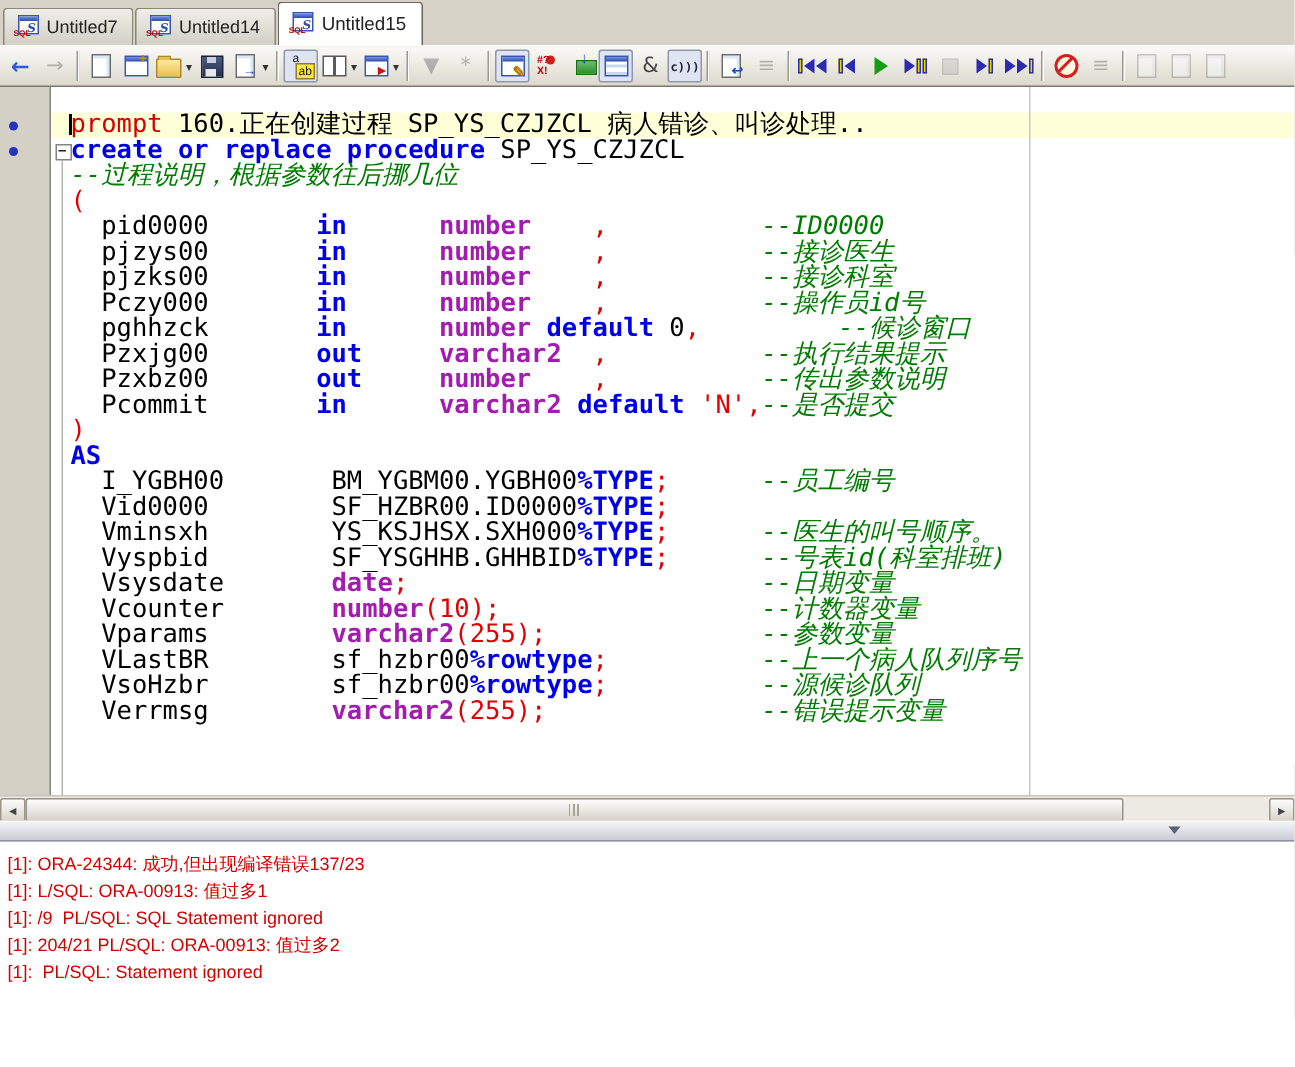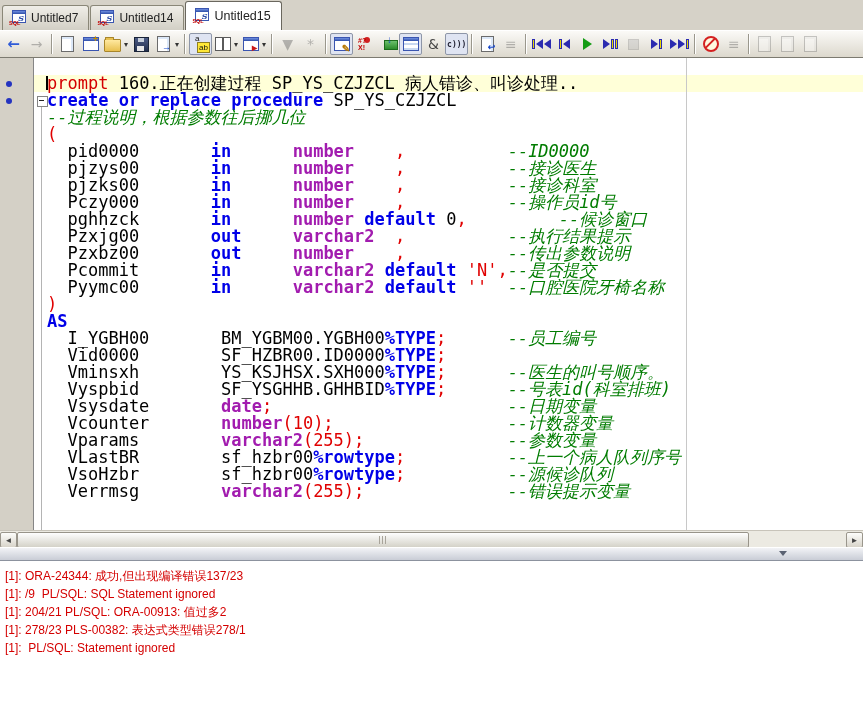--- a/index.html
+++ b/index.html
@@ -384,21 +384,20 @@
       <div class="cl"><span class="sc">--过程说明，根据参数往后挪几位</span></div>
       <div class="cl"><span class="sr">(</span></div>
       <div class="cl"><span class="sp">  pid0000       </span><span class="sk">in</span><span class="sp">      </span><span class="sy">number</span><span class="sp">    </span><span class="sr">,</span><span class="sp">          </span><span class="sc">--ID0000</span></div>
       <div class="cl"><span class="sp">  pjzys00       </span><span class="sk">in</span><span class="sp">      </span><span class="sy">number</span><span class="sp">    </span><span class="sr">,</span><span class="sp">          </span><span class="sc">--接诊医生</span></div>
       <div class="cl"><span class="sp">  pjzks00       </span><span class="sk">in</span><span class="sp">      </span><span class="sy">number</span><span class="sp">    </span><span class="sr">,</span><span class="sp">          </span><span class="sc">--接诊科室</span></div>
       <div class="cl"><span class="sp">  Pczy000       </span><span class="sk">in</span><span class="sp">      </span><span class="sy">number</span><span class="sp">    </span><span class="sr">,</span><span class="sp">          </span><span class="sc">--操作员id号</span></div>
       <div class="cl"><span class="sp">  pghhzck       </span><span class="sk">in</span><span class="sp">      </span><span class="sy">number</span><span class="sp"> </span><span class="sk">default</span><span class="sp"> 0</span><span class="sr">,</span><span class="sp">         </span><span class="sc">--候诊窗口</span></div>
       <div class="cl"><span class="sp">  Pzxjg00       </span><span class="sk">out</span><span class="sp">     </span><span class="sy">varchar2</span><span class="sp">  </span><span class="sr">,</span><span class="sp">          </span><span class="sc">--执行结果提示</span></div>
       <div class="cl"><span class="sp">  Pzxbz00       </span><span class="sk">out</span><span class="sp">     </span><span class="sy">number</span><span class="sp">    </span><span class="sr">,</span><span class="sp">          </span><span class="sc">--传出参数说明</span></div>
       <div class="cl"><span class="sp">  Pcommit       </span><span class="sk">in</span><span class="sp">      </span><span class="sy">varchar2</span><span class="sp"> </span><span class="sk">default</span><span class="sp"> </span><span class="sr">'N',</span><span class="sc">--是否提交</span></div>
-      <div class="cl"><span class="sp">  Pyymc00       </span><span class="sk">in</span><span class="sp">      </span><span class="sy">varchar2</span><span class="sp"> </span><span class="sk">default</span><span class="sp"> </span><span class="sr">''</span><span class="sp">  </span><span class="sc">--口腔医院牙椅名称</span></div>
       <div class="cl"><span class="sr">)</span></div>
       <div class="cl"><span class="sk">AS</span></div>
       <div class="cl"><span class="sp">  I_YGBH00       </span><span class="sp">BM_YGBM00.YGBH00</span><span class="sk">%TYPE</span><span class="sr">;</span><span class="sp">      </span><span class="sc">--员工编号</span></div>
       <div class="cl"><span class="sp">  Vid0000        </span><span class="sp">SF_HZBR00.ID0000</span><span class="sk">%TYPE</span><span class="sr">;</span></div>
       <div class="cl"><span class="sp">  Vminsxh        </span><span class="sp">YS_KSJHSX.SXH000</span><span class="sk">%TYPE</span><span class="sr">;</span><span class="sp">      </span><span class="sc">--医生的叫号顺序。</span></div>
       <div class="cl"><span class="sp">  Vyspbid        </span><span class="sp">SF_YSGHHB.GHHBID</span><span class="sk">%TYPE</span><span class="sr">;</span><span class="sp">      </span><span class="sc">--号表id(科室排班)</span></div>
       <div class="cl"><span class="sp">  Vsysdate       </span><span class="sy">date</span><span class="sr">;</span><span class="sp">                       </span><span class="sc">--日期变量</span></div>
       <div class="cl"><span class="sp">  Vcounter       </span><span class="sy">number</span><span class="sr">(10);</span><span class="sp">                 </span><span class="sc">--计数器变量</span></div>
       <div class="cl"><span class="sp">  Vparams        </span><span class="sy">varchar2</span><span class="sr">(255);</span><span class="sp">              </span><span class="sc">--参数变量</span></div>
       <div class="cl"><span class="sp">  VLastBR        </span><span class="sp">sf_hzbr00</span><span class="sk">%rowtype</span><span class="sr">;</span><span class="sp">          </span><span class="sc">--上一个病人队列序号</span></div>
@@ -412,17 +411,17 @@
   <div class="hthumb"></div>
   <div class="sbtn right">►</div>
 </div>
 
 <div class="splitter">
   <span class="chev"></span>
 </div>
 
 <div class="messages" id="messages">
     <div class="msg">[1]: ORA-24344: 成功,但出现编译错误137/23</div>
+    <div class="msg">[1]: L/SQL: ORA-00913: 值过多1</div>
     <div class="msg">[1]: /9  PL/SQL: SQL Statement ignored</div>
     <div class="msg">[1]: 204/21 PL/SQL: ORA-00913: 值过多2</div>
-    <div class="msg">[1]: 278/23 PLS-00382: 表达式类型错误278/1</div>
     <div class="msg">[1]:  PL/SQL: Statement ignored</div>
   </div>
 
 </body></html>

